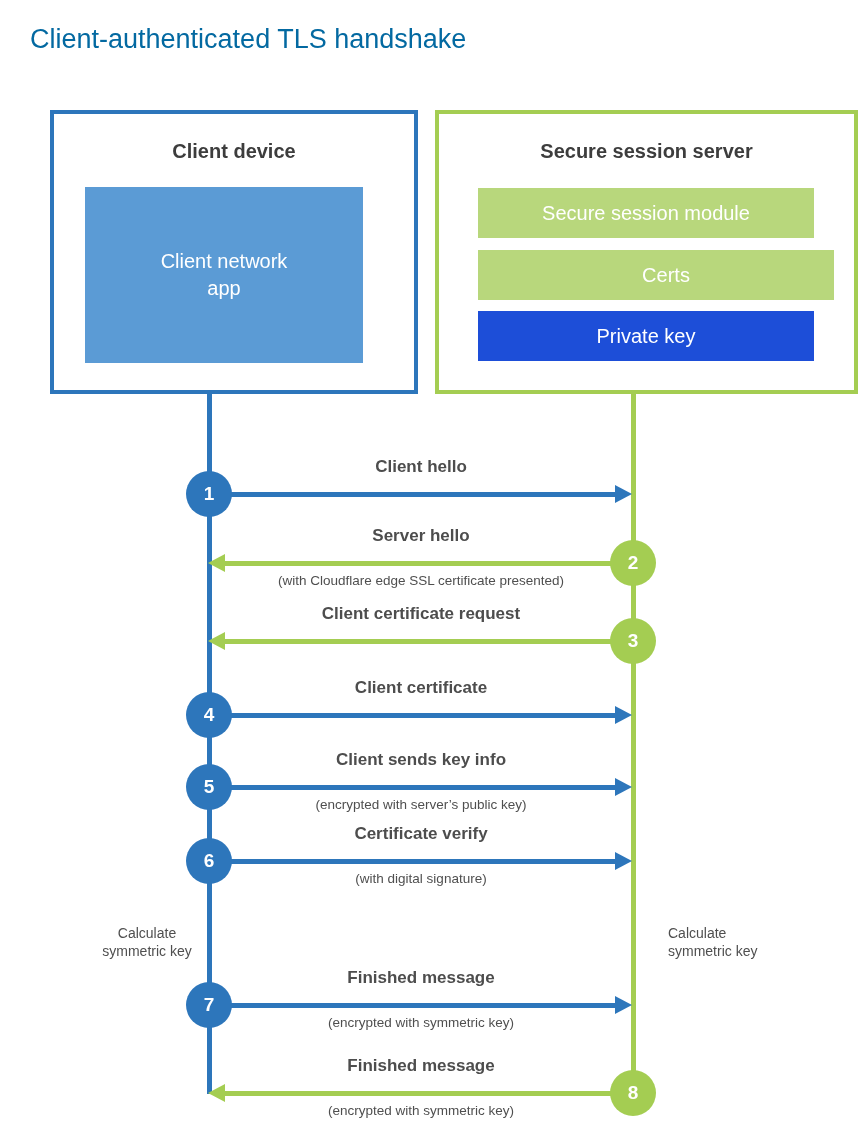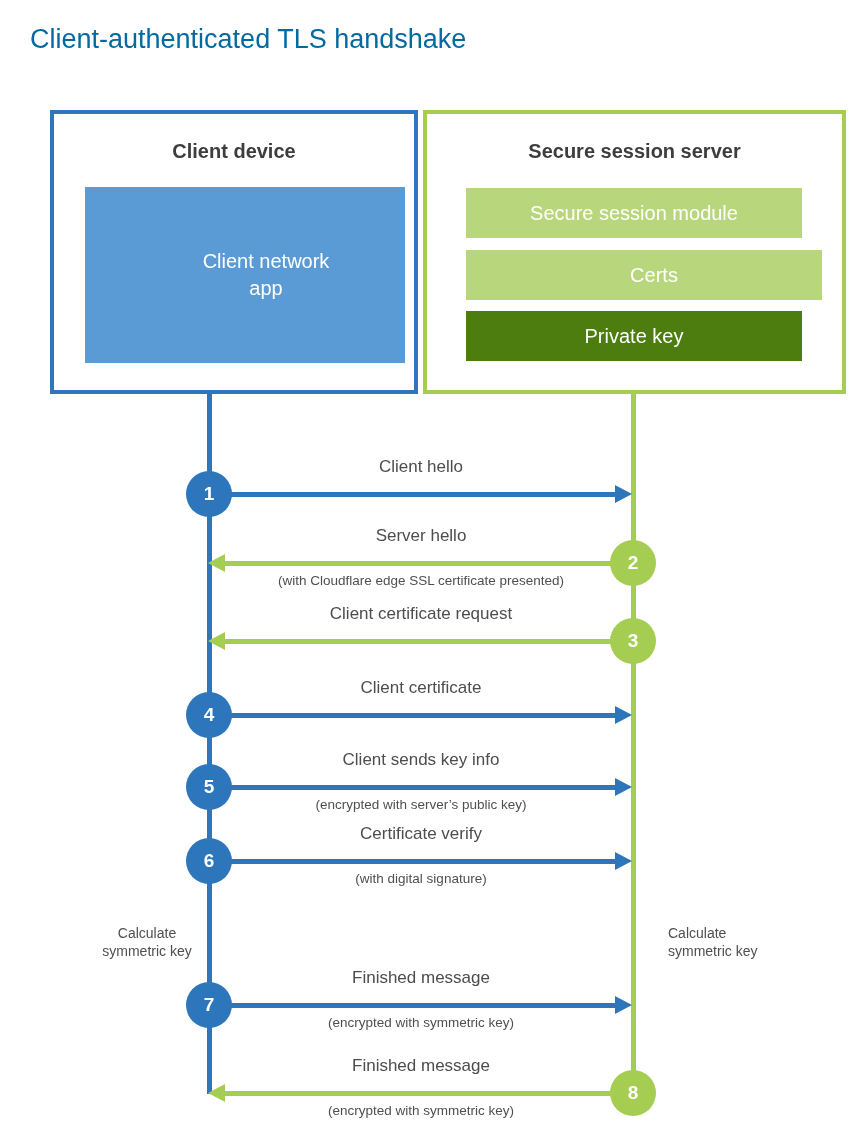--- a/index.html
+++ b/index.html
@@ -14,38 +14,38 @@
   .box { position:absolute; background:#fff; box-sizing:border-box; }
   .client-box { left:50px; top:110px; width:368px; height:284px; }
   .server-box { left:423px; top:110px; width:423px; height:284px; }
   .box-title {
     position:absolute; left:0; right:0; top:26px; text-align:center;
     font-size:20px; font-weight:bold; color:#3d3d3d;
   }
   .client-app {
     position:absolute; left:31px; top:73px; width:278px; height:176px;
     display:flex; align-items:center; justify-content:center; text-align:center;
-    color:#ffffff; font-size:20px; line-height:1.35;padding-left:42px;
+    color:#ffffff; font-size:20px; line-height:1.35;
   }
   .server-bar {
     position:absolute; left:39px; width:336px; height:50px;
     display:flex; align-items:center; justify-content:center;
     color:#ffffff; font-size:20px;
   }
   .vline { position:absolute; width:5px; z-index:1; }
   .step-circle {
     position:absolute; width:46px; height:46px; border-radius:50%;
     display:flex; align-items:center; justify-content:center;
     color:#fff; font-weight:bold; font-size:19px; z-index:3;
   }
   .arrow-line { position:absolute; height:5px; z-index:2; }
   .arrow-head { position:absolute; width:0; height:0; z-index:2; }
   .step-label {
     position:absolute; left:235px; width:372px; text-align:center;
-    font-size:17px; color:#4d4d4d; z-index:2;
+    font-size:17px; color:#4d4d4d; z-index:2;font-weight:bold;
   }
   .step-sub {
     position:absolute; left:235px; width:372px; text-align:center;
     font-size:13.5px; color:#4f4f4f; z-index:2;
   }
   .calc-note {
     position:absolute; top:925px; width:150px; font-size:14px; color:#4f4f4f;
     white-space:pre-line; line-height:1.25;
   }
   .calc-left { left:72px; text-align:center; }
@@ -63,25 +63,25 @@
   <h1 class="page-title">Client-authenticated TLS handshake</h1>
 
   <div class="box client-box" id="client-box" style="border: 4px solid rgb(45, 118, 187);">
     <div class="box-title">Client device</div>
     <div class="client-app" id="client-app" style="background: rgb(91, 155, 213);">
       <span style="white-space:pre-line">Client network
 app</span>
     </div>
   </div>
 
-  <div class="box server-box" id="server-box" style="border: 4px solid rgb(164, 205, 82);">
+  <div class="box server-box" id="server-box" style="border: 4px solid rgb(164, 205, 82); margin-left: 12px;">
     <div class="box-title">Secure session server</div>
     <div class="server-bar" style="top: 74px; background: rgb(184, 215, 124); text-align: center;">Secure session module</div>
     <div class="server-bar" style="top: 136px; background: rgb(184, 215, 124); padding-left: 20px;">Certs</div>
-    <div class="server-bar" style="top: 197px; background: #4d7c0f;">Private key</div>
+    <div class="server-bar" style="top: 197px; background: #1d4ed8;">Private key</div>
   </div>
 
   <div class="vline" id="client-lifeline" style="left: 206.5px; top: 394px; height: 700px; background: rgb(45, 118, 187);"></div>
   <div class="vline" id="server-lifeline" style="left: 630.5px; top: 394px; height: 699px; background: rgb(164, 205, 82);"></div>
 
   <div id="steps">
       <div>
         <div class="step-circle" style="left: 186px; top: 471px; background: rgb(45, 118, 187);">1</div>
         <div class="arrow-line" style="left: 209px; top: 491.5px; width: 407px; background: rgb(45, 118, 187);"></div>
         <div class="arrow-head" style="left: 615px; top: 485px; border-top: 9px solid transparent; border-bottom: 9px solid transparent; border-left: 17px solid rgb(45, 118, 187);"></div>

